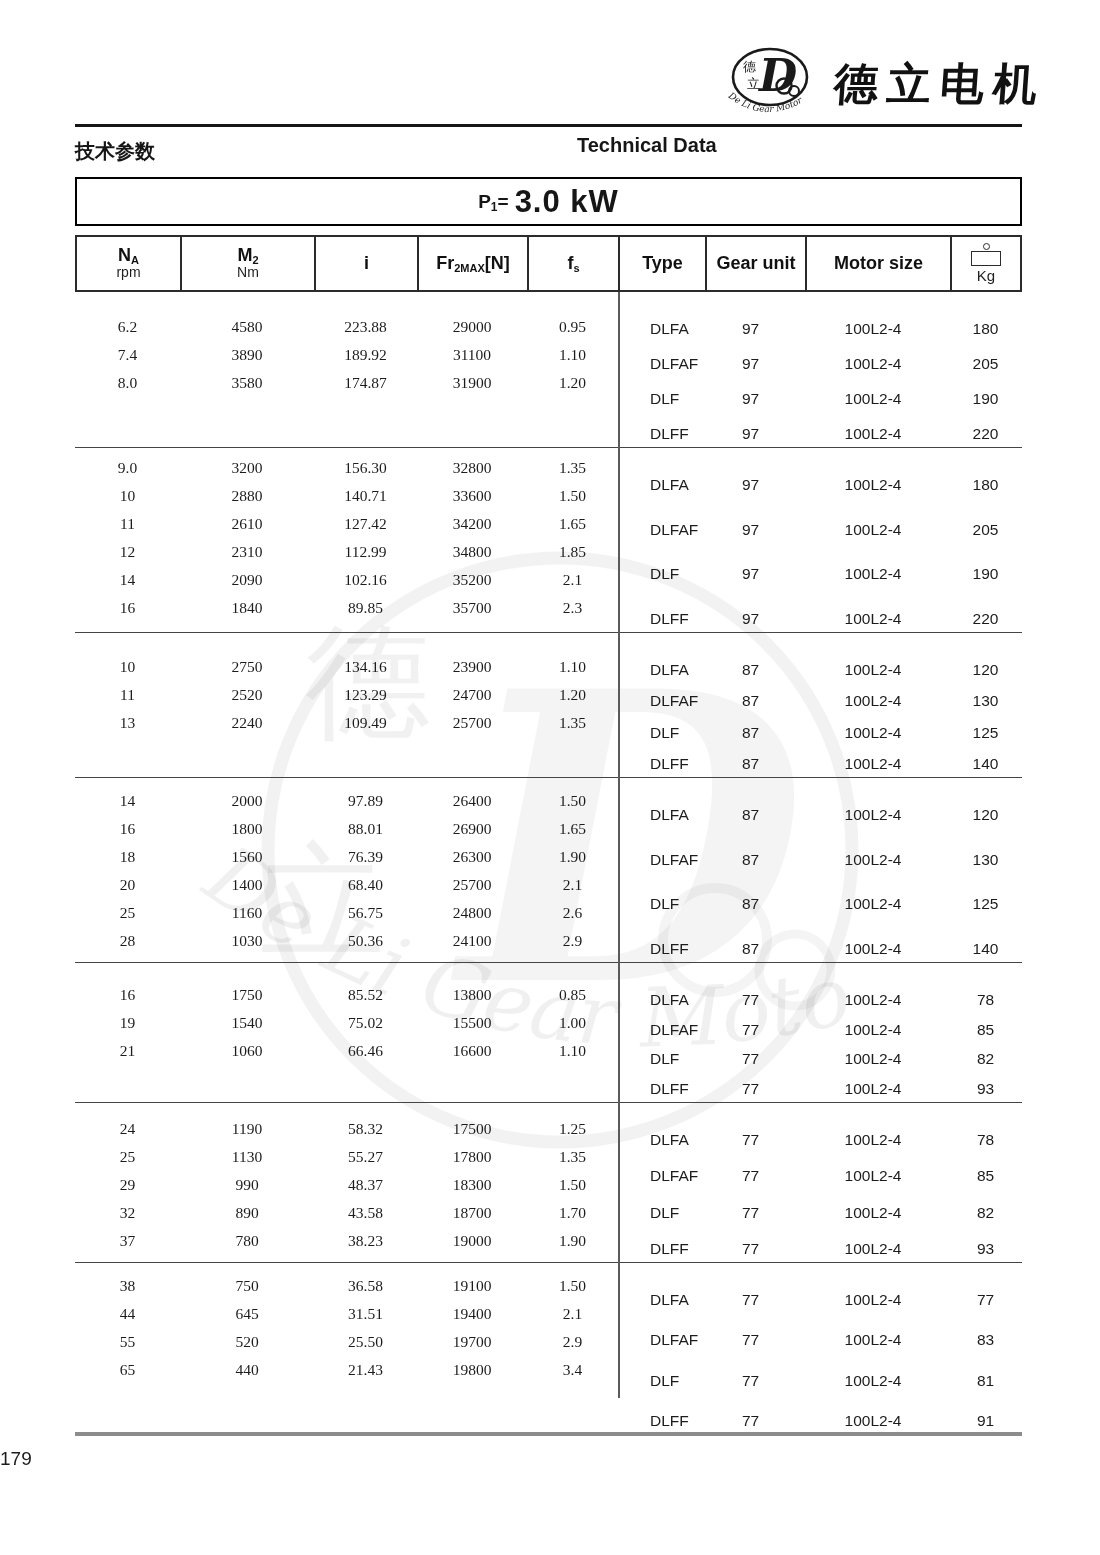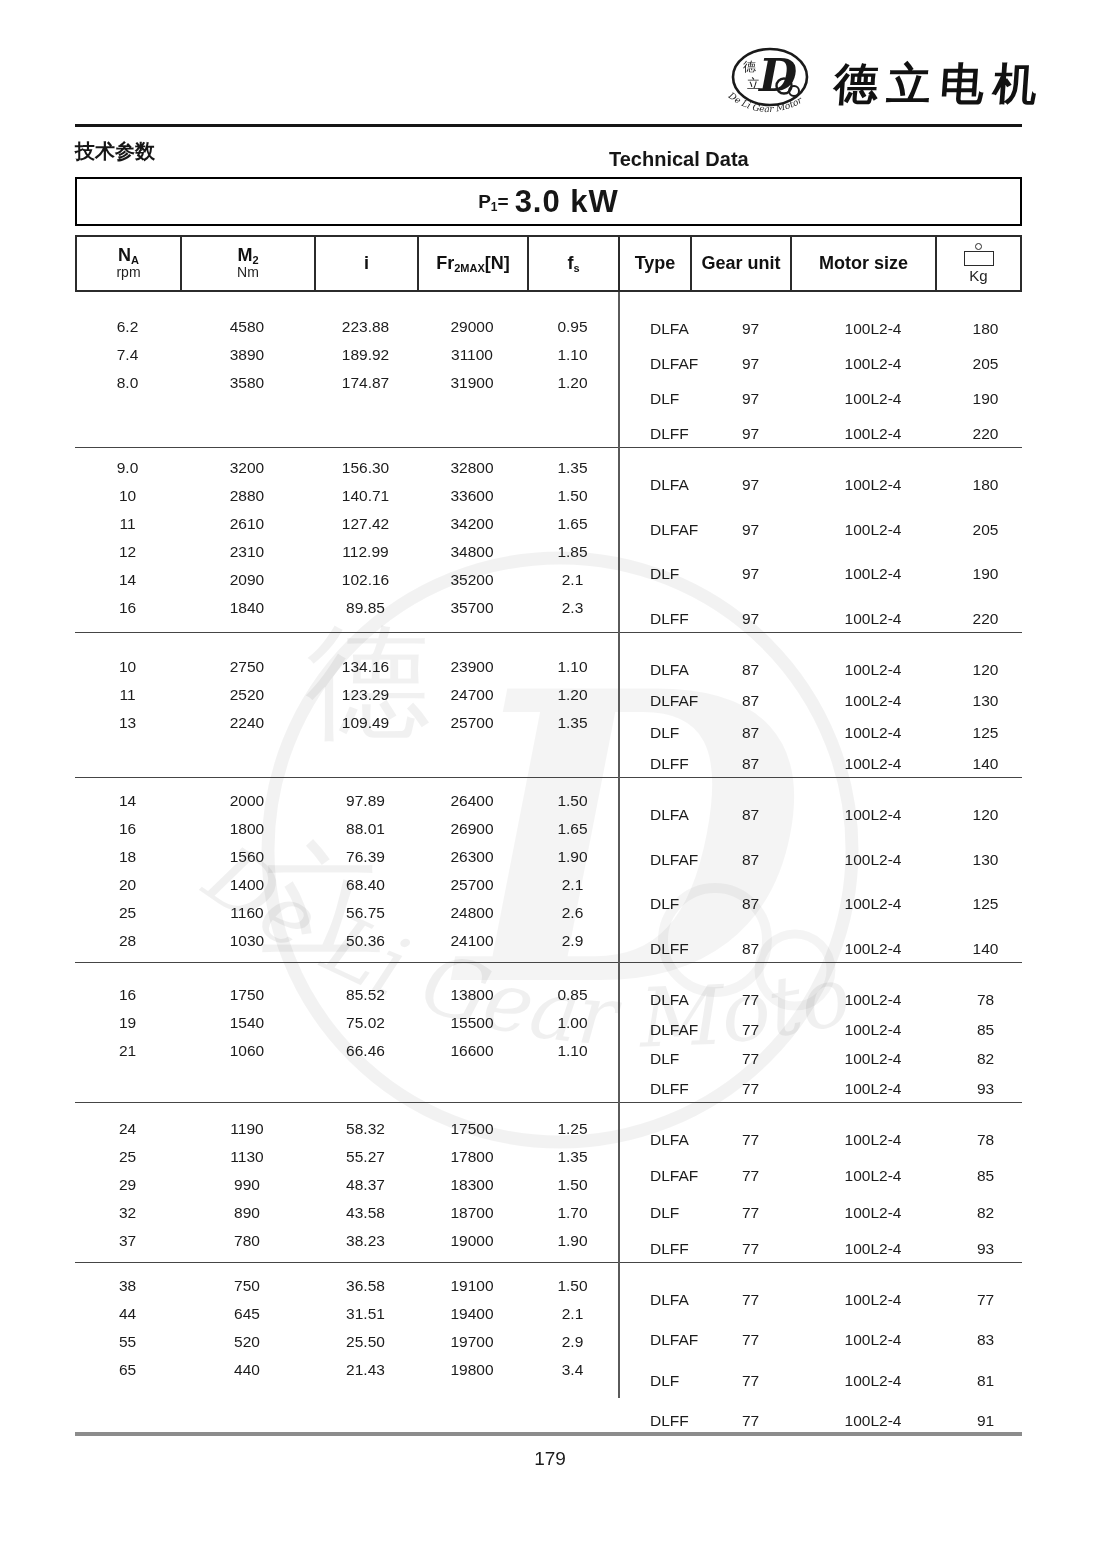--- a/index.html
+++ b/index.html
@@ -11,63 +11,63 @@
   .logo-area { position:absolute; top:44px; left:720px; width:320px; height:80px;
     display:flex; align-items:center; z-index:2; }
   .logo-svg { flex:0 0 auto; }
   .brand-name { font-family:"DejaVu Serif", serif; font-weight:bold; font-size:44px;
     color:#111; letter-spacing:9px; margin-left:10px; white-space:nowrap;
     transform:skewX(-4deg); }
   .top-rule { position:absolute; left:75px; top:124px; width:947px; height:3px;
     background:#161616; z-index:2; }
   
   .title-cn { position:absolute; left:75px; top:138px; font-size:20px; font-weight:bold; color:#161616; z-index:2; }
-  .title-en { position:absolute; left:577px; top:148px; font-size:20px; font-weight:bold; color:#161616; z-index:2;margin-left:32px; }
+  .title-en { position:absolute; left:577px; top:134px; font-size:20px; font-weight:bold; color:#161616; z-index:2; }
   
   .p1-box { position:absolute; left:75px; top:177px; width:947px; height:49px;
     border:2px solid #000000; box-sizing:border-box; display:flex; align-items:center;
     justify-content:center; z-index:2; background:transparent; }
   .p1-small { font-size:19px; font-weight:bold; color:#161616; }
   .p1-sub { font-size:12px; font-weight:bold; position:relative; bottom:-3px; }
   .p1-big { font-size:31px; font-weight:bold; color:#161616; letter-spacing:1px; margin-left:6px; }
   
   .thead { position:absolute; left:75px; top:235px; width:947px; height:57px;
     border:2px solid #2b2b2b; box-sizing:border-box; display:flex; z-index:2; background:transparent; }
   .th { border-right:2px solid #2b2b2b; box-sizing:border-box; display:flex;
     flex-direction:column; align-items:center; justify-content:center; }
   .th:last-child { border-right:none; }
   .th-main { font-size:18px; font-weight:bold; color:#111; line-height:1.05; }
   .sub { font-size:11px; font-weight:bold; position:relative; bottom:-3px; }
   .th-unit { font-size:14px; color:#1f1f1f; line-height:1.1;text-align:center; }
   .w-na{width:105px}.w-m2{width:134px}.w-i{width:103px}.w-fr{width:110px}.w-fs{width:91px}
-  .w-type{width:72px}.w-gear{width:100px}.w-motor{width:145px}.w-kg{flex:1}
+  .w-type{width:87px}.w-gear{width:100px}.w-motor{width:145px}.w-kg{flex:1}
   .kg-circle { width:7px; height:7px; border:1.5px solid #2b2b2b; border-radius:50%; box-sizing:border-box; }
   .kg-rect { width:30px; height:15px; border:1.5px solid #2b2b2b; box-sizing:border-box; margin-top:1px; }
   .kg-label { font-size:15px; margin-top:1px; }
   
   .tbody { position:absolute; left:75px; top:292px; width:947px; z-index:2; }
   .vdivider { position:absolute; left:543px; top:0; width:2px; height:1106px; background:#5a5a5a; }
   .block { display:flex; border-bottom:1.5px solid #454545; box-sizing:border-box; }
   .b0{height:156px}.b1{height:185px}.b2{height:145px}.b3{height:185px}.b4{height:140px}.b5{height:160px}
   .b6{height:171px; border-bottom:none;}
-  .block-left { width:543px; box-sizing:border-box; }
+  .block-left { width:543px; box-sizing:border-box;font-family:Liberation Serif, serif; }
   .b0 .block-left{padding-top:21px}.b1 .block-left{padding-top:6px}.b2 .block-left{padding-top:20px}
   .b3 .block-left{padding-top:9px}.b4 .block-left{padding-top:18px}.b5 .block-left{padding-top:12px}
   .b6 .block-left{padding-top:9px}
   .drow { display:flex; height:28px; align-items:center; }
   .dc { text-align:center; font-size:15.5px; color:#1c1c1c; }
   .c0{width:105px}.c1{width:134px}.c2{width:103px}.c3{width:110px}.c4{width:91px}
   .block-right { flex:1; display:flex; flex-direction:column; justify-content:space-between;margin-top:24px; }
   .trow { display:flex; height:26px; align-items:center; }
   .tc { font-size:15.5px; text-align:center; color:#1c1c1c; }
   .t0{width:85px; text-align:left; padding-left:32px; box-sizing:border-box;}
   .t1{width:95px}.t2{width:150px}.t3{width:75px}
   
   .bottom-rule { position:absolute; left:75px; top:1432px; width:947px; height:4px; background:#8c8c8c; z-index:2; }
-  .page-number { position:absolute; left:0; top:1448px; width:1100px; text-align:center;
+  .page-number { position:absolute; left:0; top:1448px; width:1100px; 
     font-size:19px; color:#1c1c1c; z-index:2; }
   
   .wm { position:absolute; left:130px; top:540px; z-index:1; pointer-events:none; }
 </style>
 </head>
 <body>
 
 <div class="page">
 
   <svg class="wm" width="840" height="630" viewBox="0 0 840 630" aria-hidden="true">

